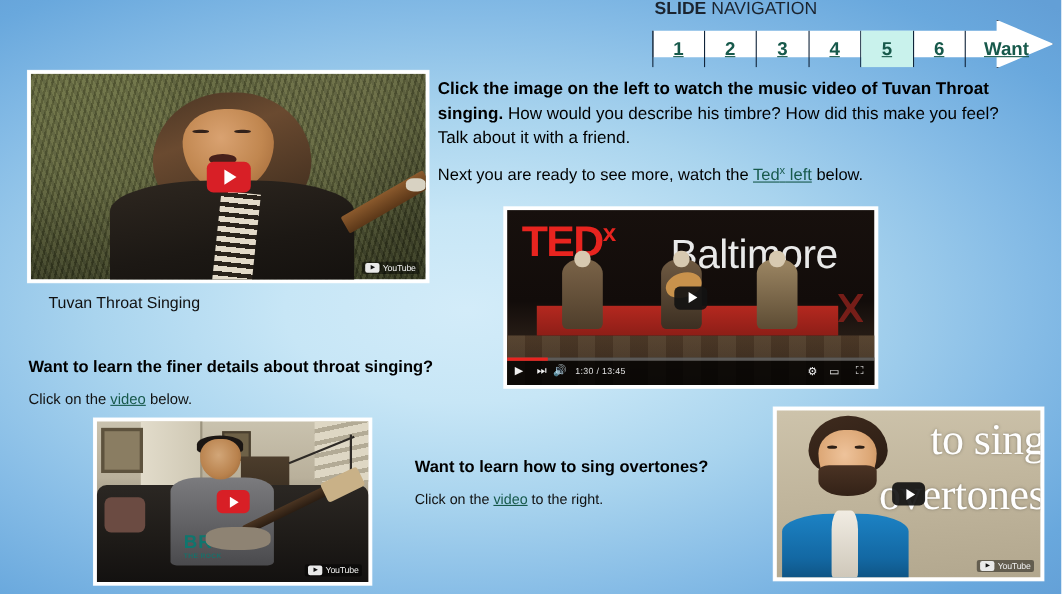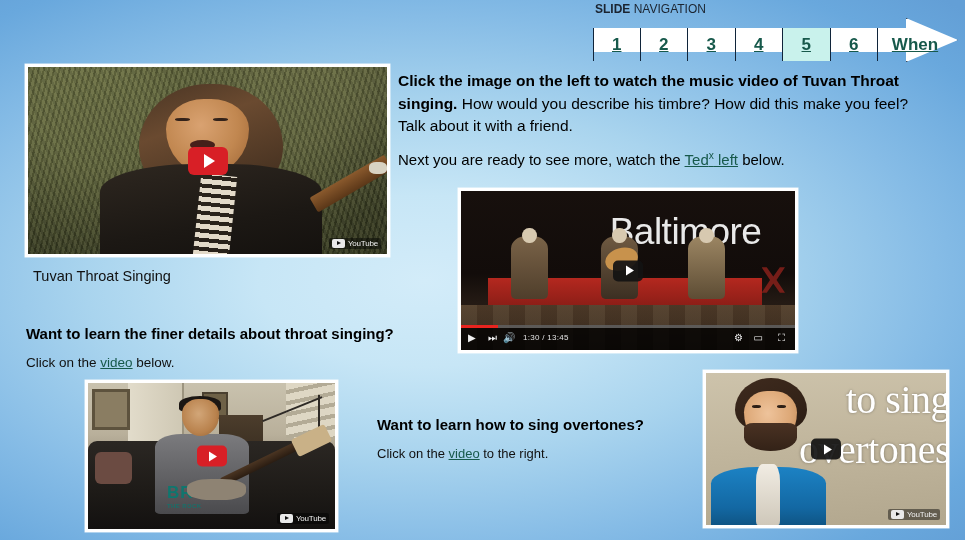--- a/index.html
+++ b/index.html
@@ -36,21 +36,21 @@
     position: absolute;
     left: 593px;
     top: 2px;
     width: 372px;
     height: 62px;
   }
   .nav-label {
     position: absolute;
     left: 2px;
     top: 0px;
-    font-size: 12px;
+    font-size: 16px;
     color: #1b2430;
     white-space: nowrap;
     line-height: 14px;
   }
   .nav-label .bold { font-weight: bold; }
   .nav-arrow-bg {
     position: absolute;
     left: 0px;
     top: 16px;
     width: 365px;
@@ -110,21 +110,21 @@
   }
   .lnk {
     color: #17594b;
     text-decoration: underline;
     cursor: pointer;
   }
   .sup { font-size: 0.68em; vertical-align: super; }
 
   .caption-tuvan {
     position: absolute;
-    left: 33px;
+    left: 44px;
     top: 268px;
     font-size: 14.5px;
     color: #111111;
   }
   .q-finer {
     position: absolute;
     left: 26px;
     top: 325px;
     font-size: 15px;
     font-weight: bold;
@@ -495,21 +495,21 @@
   <div class="nav-wrap">
     <div class="nav-label"><span class="bold">SLIDE</span><span> NAVIGATION</span></div>
     <div class="nav-arrow-bg"></div>
     <div class="nav-cells">
       <div class="nav-cell">1</div>
       <div class="nav-cell">2</div>
       <div class="nav-cell">3</div>
       <div class="nav-cell">4</div>
       <div class="nav-cell active">5</div>
       <div class="nav-cell">6</div>
-      <div class="nav-cell next">When</div>
+      <div class="nav-cell next">Want</div>
     </div>
   </div>
 
   <div class="para1"><span class="lead">Click  the image on the left to watch the music video of Tuvan Throat singing.</span><span>  How would you describe his timbre? How did this make you feel? Talk about it with a friend.</span></div>
 
   <div class="para2"><span>Next you are ready to see more, watch the </span><a class="lnk"><span>Ted</span><span class="sup">x</span><span> left</span></a><span> below.</span></div>
 
   <div class="frame" id="media-tuvan">
     <div class="thumb">
       <div class="v1-bg"></div>
@@ -530,20 +530,21 @@
     </div>
   </div>
 
   <div class="caption-tuvan">Tuvan Throat Singing</div>
   <div class="q-finer">Want to learn the finer details about throat singing?</div>
   <div class="click-below"><span>Click on the </span><a class="lnk">video</a><span> below.</span></div>
 
   <div class="frame" id="media-tedx">
     <div class="thumb">
       <div class="v2-bg"></div>
+      <div class="v2-tedx"><span>TED</span><span class="x">x</span></div>
       <div class="v2-balt">Baltimore</div>
       <div class="v2-floor"></div>
       <div class="v2-stage"></div>
       <div class="v2-p v2-p1"></div>
       <div class="v2-p v2-p2"></div>
       <div class="v2-p v2-p3"></div>
       <div class="v2-h v2-h1"></div>
       <div class="v2-h v2-h2"></div>
       <div class="v2-h v2-h3"></div>
       <div class="v2-guitar"></div>

